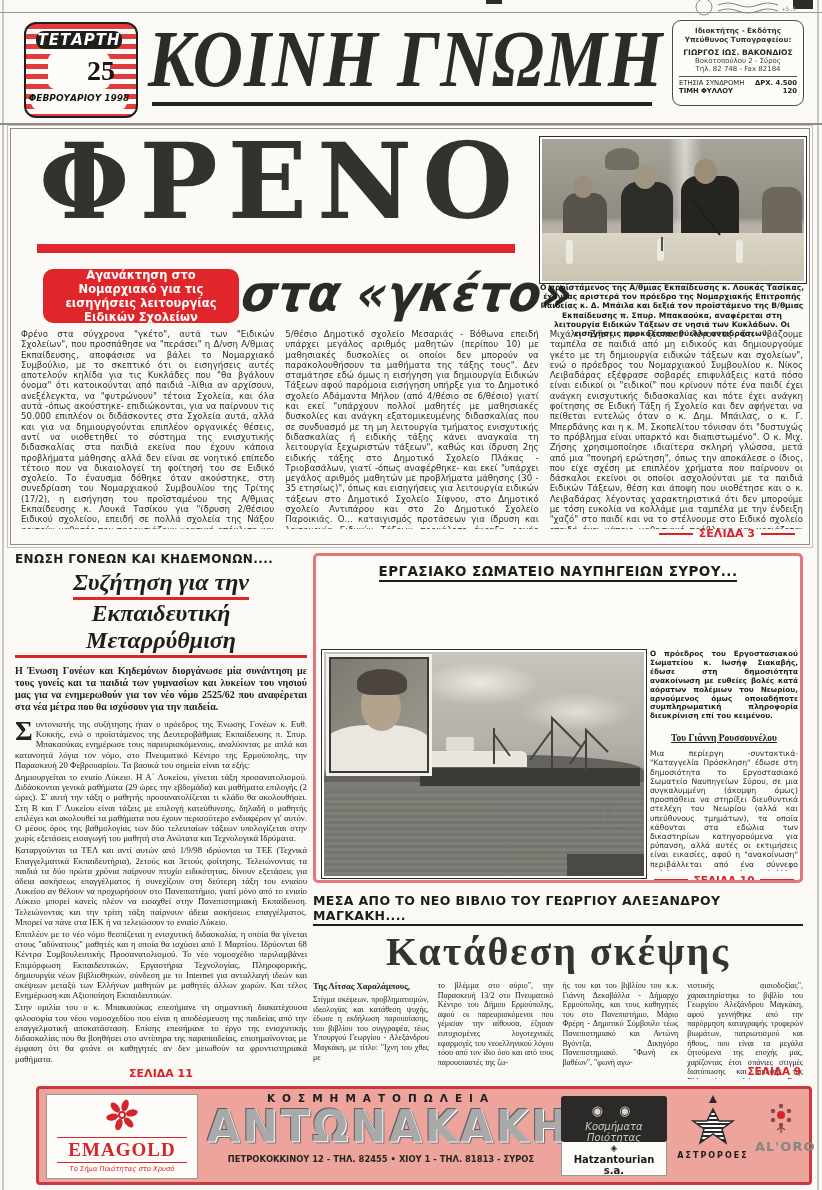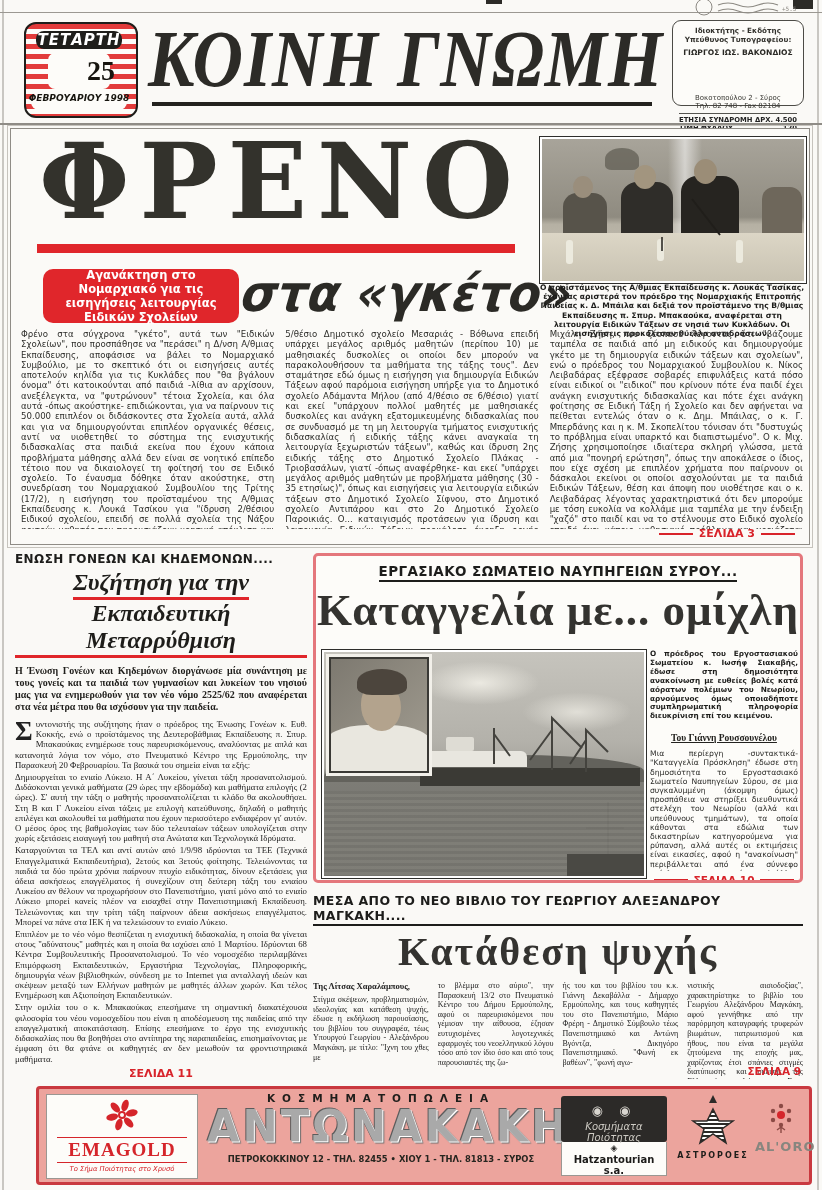--- a/index.html
+++ b/index.html
@@ -57,25 +57,25 @@
         <span style="font-weight:bold;font-style:italic;font-size:12.5px;color:#23221e;">ΕΒΔΟΜΑΔΙΑΙΑ ΣΥΡΙΑΝΗ ΑΝΕΞΑΡΤΗΤΗ ΔΗΜΟΚΡΑΤΙΚΗ ΕΦΗΜΕΡΙΔΑ</span>
         <span style="font-style:italic;font-size:10.5px;color:#4a4944;">- Αριθμός Φύλλου 784 - Έτος 15ο</span>
       </div>
     </div>
 
     <div class="abs" style="left:672px;top:4px;width:132px;height:86px;border:1.5px solid #4c4b46;border-radius:9px;background:#fdfcf9;
                 padding:5px 6px;box-sizing:border-box;text-align:center;">
       <div style="font-size:7.2px;font-weight:bold;color:#33322d;">Ιδιοκτήτης - Εκδότης</div>
       <div style="font-size:7.2px;font-weight:bold;color:#33322d;">Υπεύθυνος Τυπογραφείου:</div>
       <div style="font-size:7.6px;font-weight:bold;margin-top:4px;color:#2b2a26;">ΓΙΩΡΓΟΣ ΙΩΣ. ΒΑΚΟΝΔΙΟΣ</div>
-      <div style="font-size:7px;color:#3a3934;margin-top:37px;">Βοκοτοπούλου 2 - Σύρος</div>
+      <div style="font-size:7px;color:#3a3934;">Βοκοτοπούλου 2 - Σύρος</div>
       <div style="font-size:7px;color:#3a3934;">Τηλ. 82 748 - Fax 82184</div>
       <div style="border-top:1px solid #55544f;margin:3px 0 2px;"></div>
       <div style="display:flex;justify-content:space-between;">
-        <span style="font-size:6.8px;font-weight:bold;">ΕΤΗΣΙΑ ΣΥΝΔΡΟΜΗ</span>
+        <span style="font-size:6.8px;font-weight:normal;">ΕΤΗΣΙΑ ΣΥΝΔΡΟΜΗ</span>
         <span style="font-size:6.8px;font-weight:bold;">ΔΡΧ. 4.500</span>
       </div>
       <div style="display:flex;justify-content:space-between;">
         <span style="font-size:6.8px;font-weight:bold;">ΤΙΜΗ ΦΥΛΛΟΥ</span>
         <span style="font-size:6.8px;font-weight:bold;">120</span>
       </div>
     </div>
   </div>
 
   <div class="abs" style="left:0;top:123px;width:822px;height:1.5px;background:#8f8c86;"></div>
@@ -143,21 +143,20 @@
     <div class="serif jt" style="font-size:8.8px;line-height:10.2px;margin-top:2px;">Στην ομιλία του ο κ. Μπακαούκας επεσήμανε τη σημαντική διακατέχουσα φιλοσοφία του νέου νομοσχεδίου που είναι η αποδέσμευση της παιδείας από την επαγγελματική αποκατάσταση. Επίσης επεσήμανε το έργο της ενισχυτικής διδασκαλίας που θα βοηθήσει στο αντίπηρα της παραπαιδείας, επισημαίνοντας με έμφαση ότι θα φτάνε οι καθηγητές αν δεν μειωθούν τα φροντιστηριακά μαθήματα.</div>
     <div class="pageref" style="justify-content:center;margin-top:3px;">
       <span>ΣΕΛΙΔΑ 11</span>
     </div>
   </div>
 
   <div class="abs" style="left:313px;top:553px;width:490px;height:330px;border:3px solid #e4777c;border-radius:5px;background:#fdfcf9;box-sizing:border-box;overflow:hidden;">
     <div style="text-align:center;margin-top:5px;">
       <span class="kicker" style="font-size:13.5px;border-bottom:2.5px solid #1d1d1b;display:inline-block;padding-bottom:1px;">ΕΡΓΑΣΙΑΚΟ ΣΩΜΑΤΕΙΟ ΝΑΥΠΗΓΕΙΩΝ ΣΥΡΟΥ...</span>
     </div>
-    <div class="serif" style="text-align:center;font-size:45px;font-weight:bold;color:#343330;margin-top:2px;letter-spacing:1px;">Καταγγελία με... ομίχλη</div>
 
     <div class="abs photo-frame" style="left:5px;top:93px;width:320px;height:224px;">
       <div style="position:relative;width:100%;height:100%;overflow:hidden;
                   background:linear-gradient(180deg,#c6c4bd 0%,#b3b1aa 40%,#a5a39c 52%,#7e7d77 55%,#6f6e69 100%);">
         <div style="position:absolute;left:30%;top:4%;width:120px;height:44px;background:radial-gradient(ellipse at center,rgba(240,238,230,.9),rgba(240,238,230,0) 70%);"></div>
         <div style="position:absolute;left:62%;top:18%;width:110px;height:40px;background:radial-gradient(ellipse at center,rgba(235,233,225,.8),rgba(235,233,225,0) 70%);"></div>
         <div style="position:absolute;left:0;top:46%;width:100%;height:12%;background:#63625c;border-radius:50% 40% 0 0/80% 60% 0 0;"></div>
         <div style="position:absolute;left:26%;top:44%;width:120px;height:16px;background:#e8e6df;border-radius:2px 6px 0 0;"></div>
         <div style="position:absolute;left:38%;top:38%;width:28px;height:14px;background:#dedcd4;border-radius:2px;"></div>
         <div style="position:absolute;left:30%;top:52%;width:220px;height:18px;background:#3b3a35;"></div>
@@ -192,21 +191,21 @@
       </div>
       <div class="jt" style="font-size:7.7px;line-height:9.2px;margin-top:4px;color:#2b2b28;height:122px;overflow:hidden;">Μια περίεργη -συντακτικά- "Καταγγελία Πρόσκληση" έδωσε στη δημοσιότητα το Εργοστασιακό Σωματείο Ναυπηγείων Σύρου, σε μια συγκαλυμμένη (άκομψη όμως) προσπάθεια να στηρίξει διευθυντικά στελέχη του Νεωρίου (αλλά και υπεύθυνους τμημάτων), τα οποία κάθονται στα εδώλια των δικαστηρίων κατηγορούμενα για ρύπανση, αλλά αυτές οι εκτιμήσεις είναι εικασίες, αφού η "ανακοίνωση" περιβάλλεται από ένα σύννεφο ομίχλης μιας και αναφέρεται (μάλλον καταφέρεται) σε "πολέμιους του ναυπηγείου", χωρίς ούτε να επικεντρώνουν το είδος της πολεμικής, ούτε γίνεται σαφές σε ποια σημεία (με συγκεκριμένα, όχι με υπονοούμενα και ασάφειες) και εναντίον τίνων στρέφονται οι "δύο</div>
       <div class="pageref dashes" style="justify-content:center;margin-top:3px;font-size:10.5px;">
         <span>ΣΕΛΙΔΑ 10</span>
       </div>
     </div>
   </div>
 
   <div class="abs" style="left:313px;top:893px;width:490px;height:186px;overflow:hidden;">
     <div class="kicker" style="font-size:12.5px;border-bottom:2.5px solid #1d1d1b;display:inline-block;padding-bottom:1px;">ΜΕΣΑ ΑΠΟ ΤΟ ΝΕΟ ΒΙΒΛΙΟ ΤΟΥ ΓΕΩΡΓΙΟΥ ΑΛΕΞΑΝΔΡΟΥ ΜΑΓΚΑΚΗ....</div>
-    <div class="serif" style="text-align:center;font-size:40px;font-weight:bold;color:#343330;margin-top:2px;letter-spacing:2px;">Κατάθεση ψυχής</div>
+    <div class="serif" style="text-align:center;font-size:40px;font-weight:bold;color:#343330;margin-top:2px;letter-spacing:2px;">Κατάθεση σκέψης</div>
     <div style="display:flex;gap:9px;margin-top:6px;height:104px;overflow:hidden;">
       <div style="flex:1;">
         <div class="serif" style="font-size:8.6px;font-weight:bold;margin-bottom:4px;">Της Λίτσας Χαραλάμπους,</div>
         <div class="serif jt" style="font-size:8px;line-height:9.6px;">Στίγμα σκέψεων, προβληματισμών, ιδεολογίας και κατάθεση ψυχής, έδωσε η εκδήλωση παρουσίασης, του βιβλίου του συγγραφέα, τέως Υπουργού Γεωργίου - Αλεξάνδρου Μαγκάκη, με τίτλο: "Ιχνη του χθες με</div>
       </div>
       <div class="serif jt" style="flex:1;font-size:8px;line-height:9.6px;">το βλέμμα στο αύριο", την Παρασκευή 13/2 στο Πνευματικό Κέντρο του Δήμου Ερμούπολης, αφού οι παρευρισκόμενοι που γέμισαν την αίθουσα, έζησαν ευτυχισμένες λογοτεχνικές εφαρμογές του νεοελληνικού λόγου τόσο από τον ίδιο όσο και από τους παρουσιαστές της ζω-</div>
       <div class="serif jt" style="flex:1;font-size:8px;line-height:9.6px;">ής του και του βιβλίου του κ.κ. Γιάννη Δεκαβάλλα - Δήμαρχο Ερμούπολης, και τους καθηγητές του στο Πανεπιστήμιο, Μάριο Φρέρη - Δημοτικό Σύμβουλο τέως Πανεπιστημιακό και Αντώνη Βγόντζα, Δικηγόρο Πανεπιστημιακό. "Φωνή εκ βαθέων", "φωνή αγω-</div>
       <div class="serif jt" style="flex:1;font-size:8px;line-height:9.6px;">νιστικής αισιοδοξίας", χαρακτηρίστηκε το βιβλίο του Γεωργίου Αλεξάνδρου Μαγκάκη, αφού γεννήθηκε από την παρόρμηση καταγραφής τρυφερών βιωμάτων, πατριωτισμού και ήθους, που είναι τα μεγάλα ζητούμενα της εποχής μας, χαρίζοντας έτσι σπάνιες στιγμές διατύπωσης και σκέψης της Ελληνικής γλώσσας. Στην εκδήλωση παραβρέθηκαν ο Γενικός Γραμματέας της Περιφέρειας Ν. Αιγαίου κ. Γ. Γιαννάκης, ο Νομάρχης Κυκλάδων</div>
     </div>
     <div class="pageref" style="position:absolute;right:2px;bottom:2px;font-size:10.5px;">

